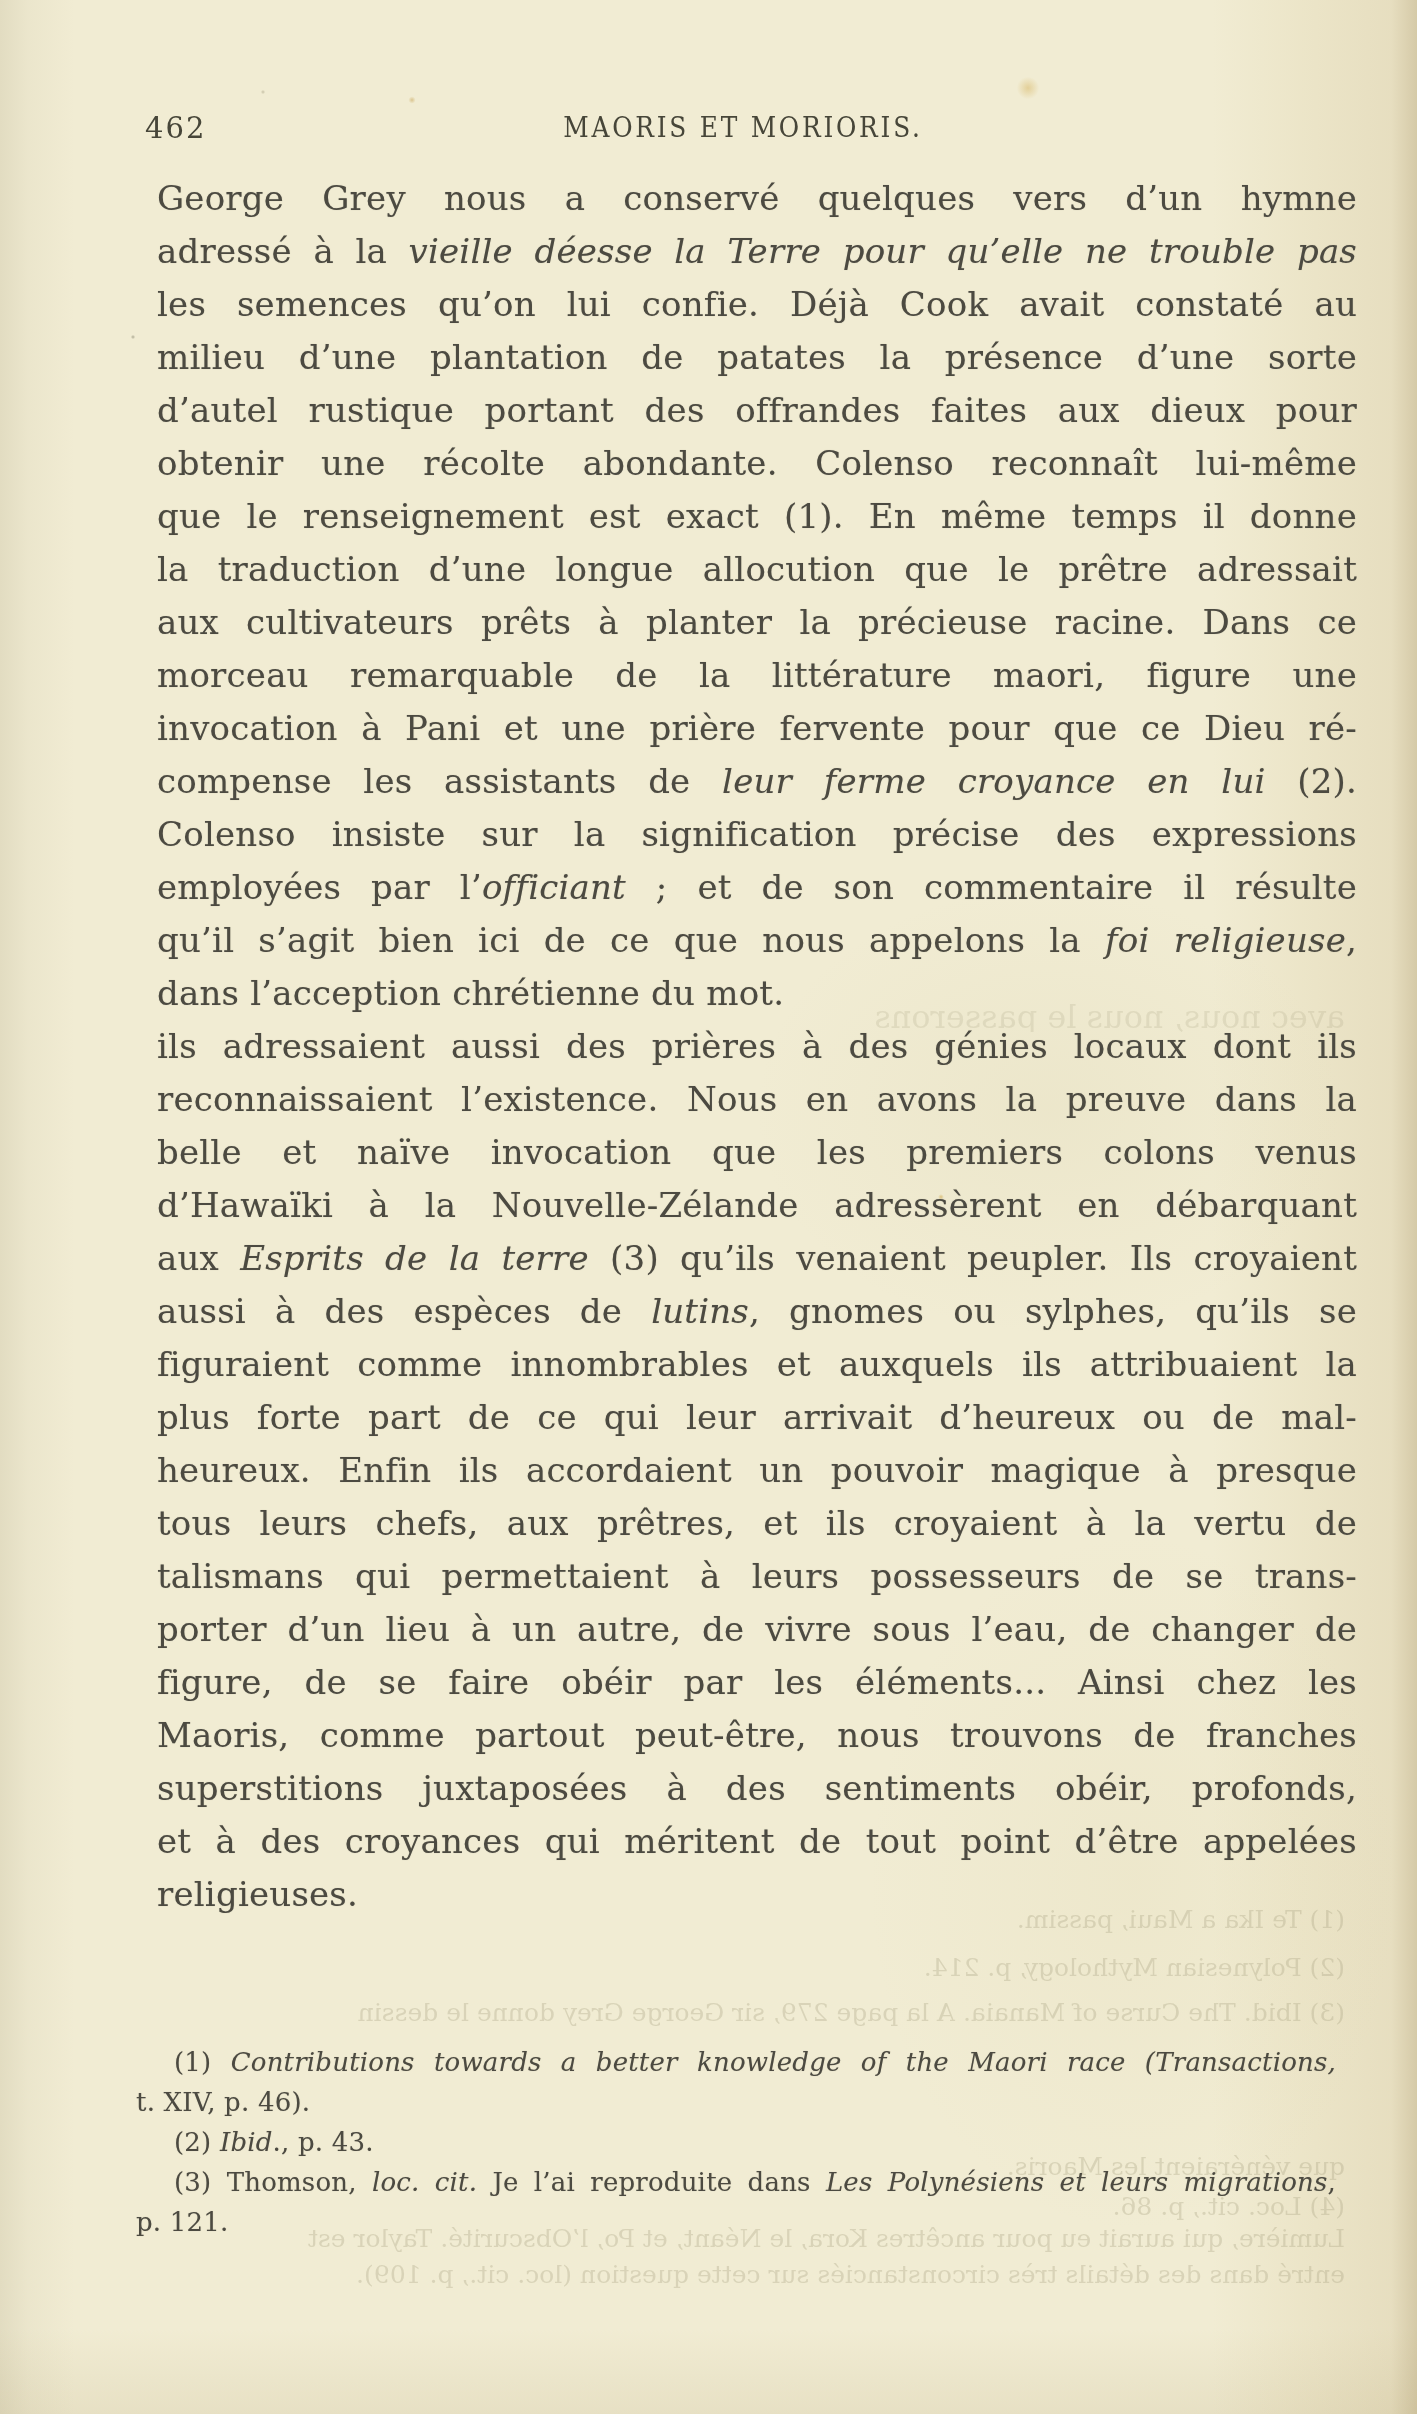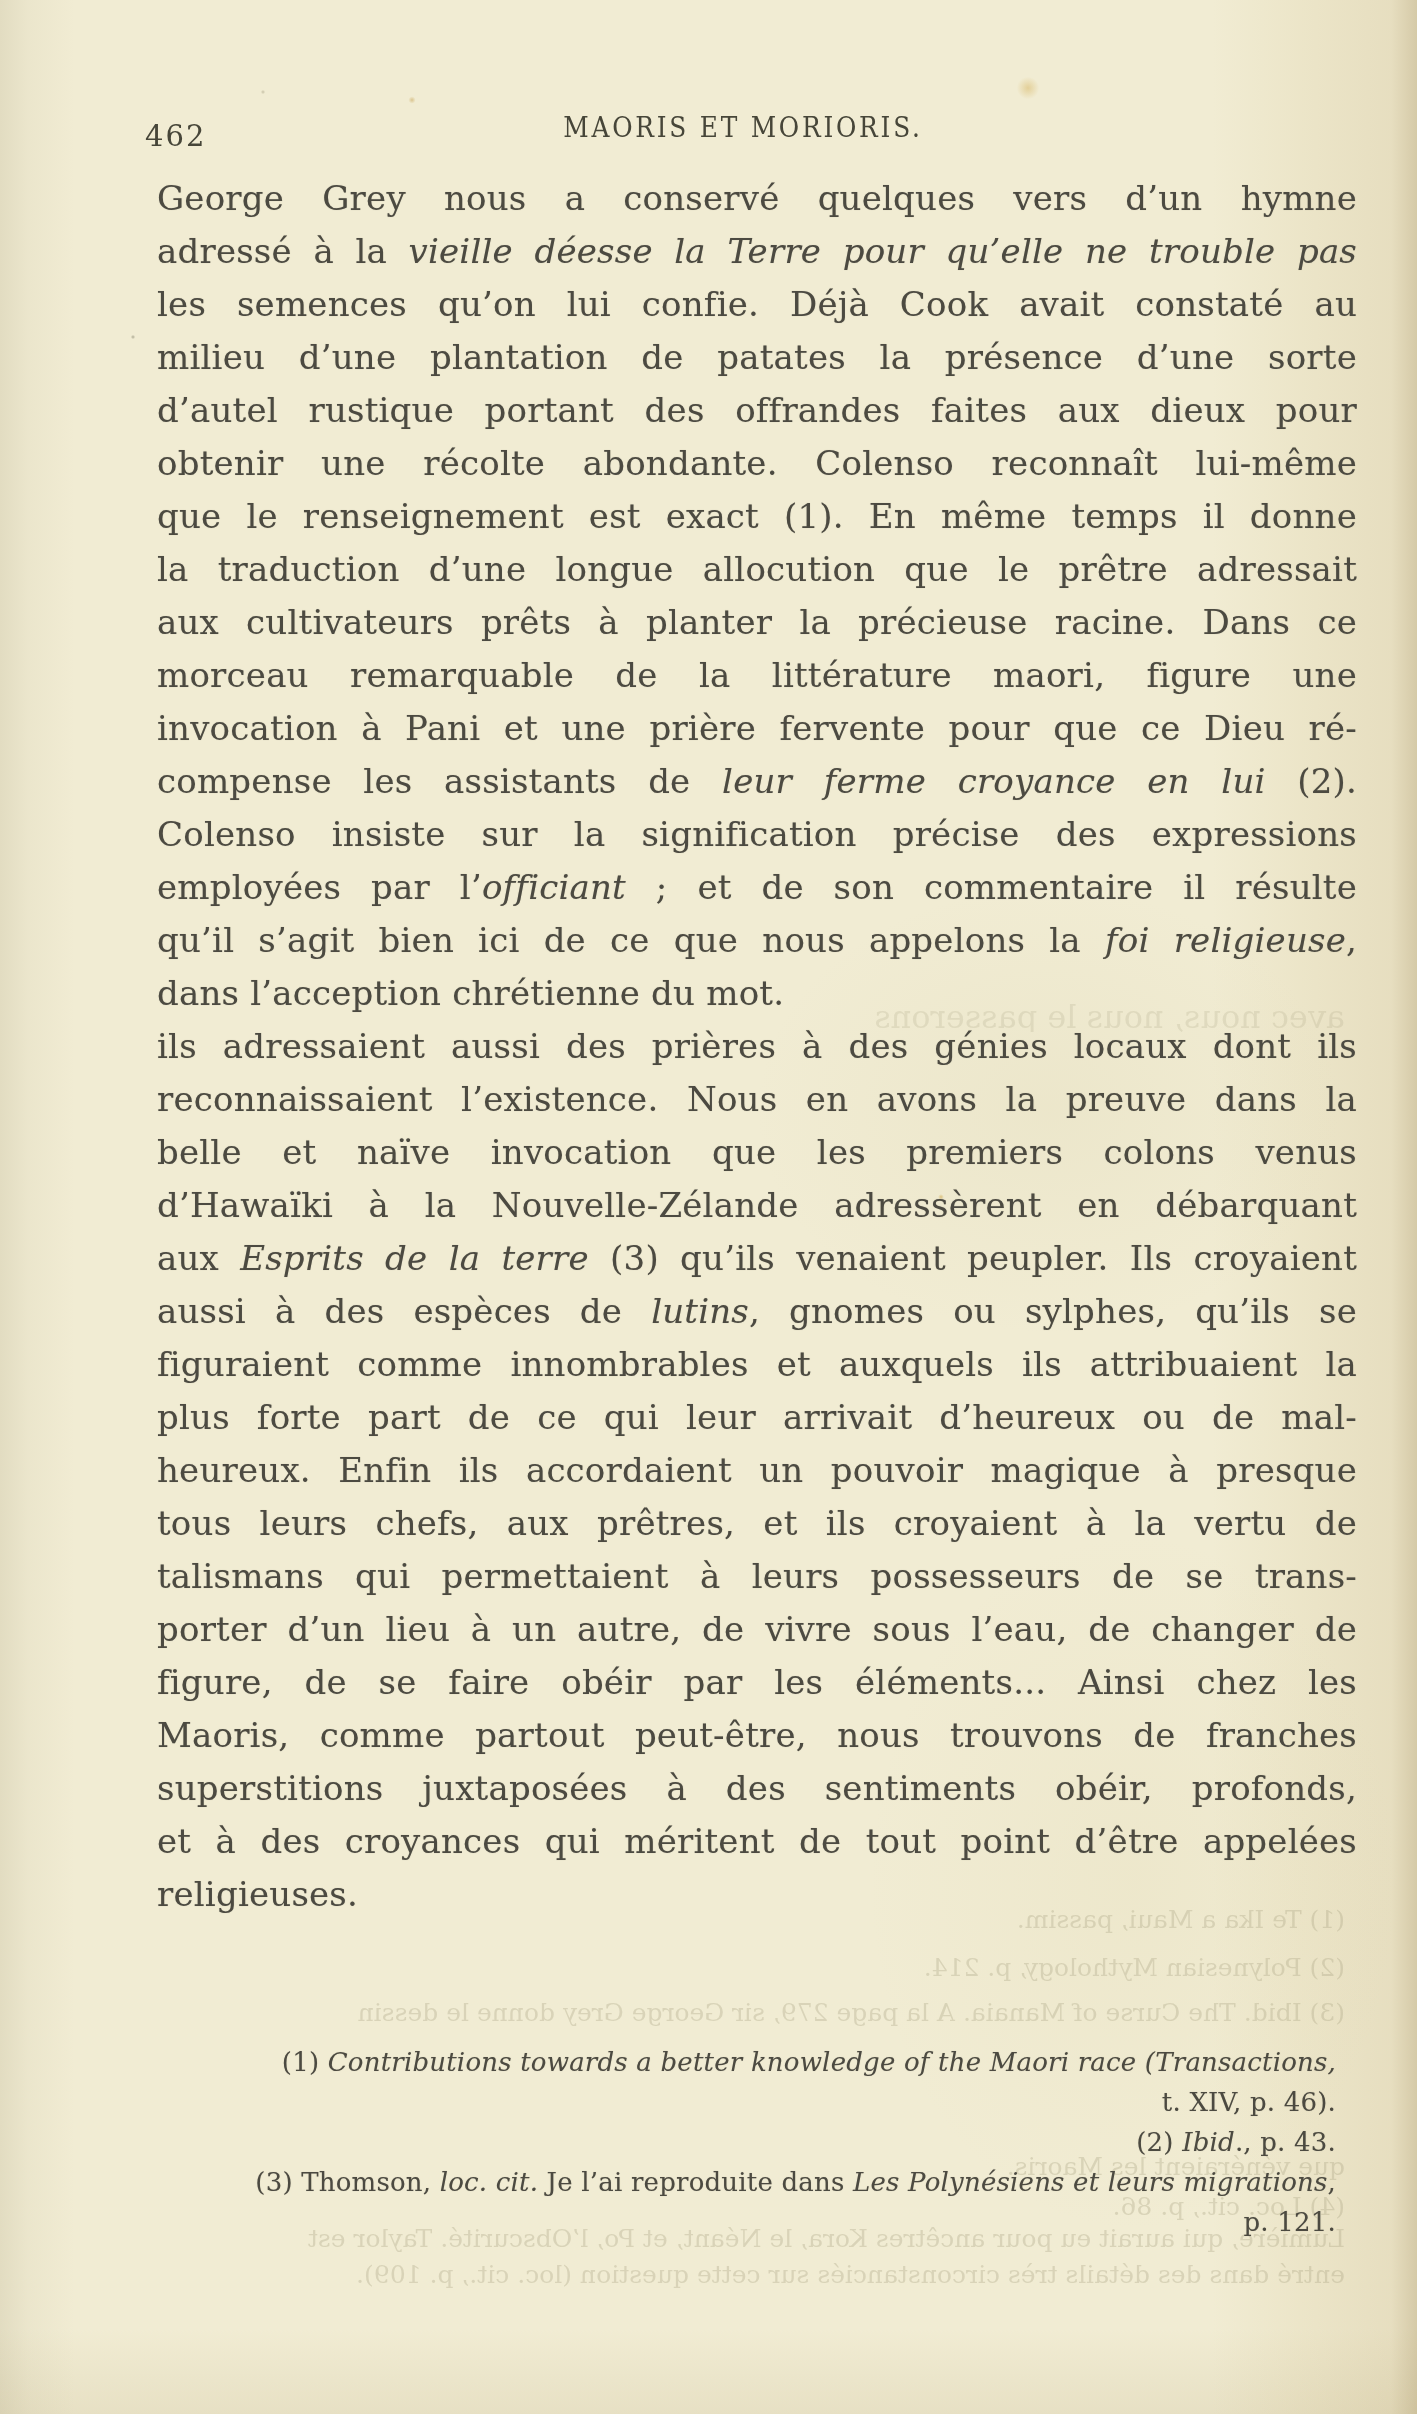--- a/index.html
+++ b/index.html
@@ -16,21 +16,21 @@
       radial-gradient(circle 3px at 133px 337px, rgba(92,90,70,0.45), rgba(92,90,70,0) 75%),
       radial-gradient(circle 3px at 263px 92px, rgba(120,112,82,0.35), rgba(120,112,82,0) 75%),
       radial-gradient(ellipse 420px 320px at 74% 46%, rgba(205,196,152,0.14), rgba(205,196,152,0) 70%),
       radial-gradient(ellipse 380px 500px at 80% 78%, rgba(210,198,150,0.12), rgba(210,198,150,0) 70%),
       linear-gradient(90deg, rgba(124,112,72,0.13), rgba(124,112,72,0.05) 28px, rgba(124,112,72,0) 75px),
       linear-gradient(270deg, rgba(148,122,66,0.30), rgba(176,150,92,0.16) 26px, rgba(197,176,118,0.11) 120px, rgba(197,176,118,0) 205px),
       linear-gradient(0deg, rgba(160,140,88,0.12), rgba(160,140,88,0) 85px),
       #f1ecd3;
   }
   .header{position:absolute;left:143px;top:108px;width:1200px;height:40px;line-height:40px;color:#474639;}
-  .pagenum{position:absolute;left:2px;top:8px;font-size:29px;letter-spacing:2px;}
+  .pagenum{position:absolute;left:2px;top:0;font-size:29px;letter-spacing:2px;}
   .runhead{
     position:absolute;left:0;top:0;width:100%;text-align:center;
     font-size:27px;letter-spacing:3px;
     transform:scaleX(0.92);transform-origin:center;
   }
   .textblock{position:absolute;left:157px;top:172px;width:1200px;color:#4c4a41;}
   .line{
     height:53px;line-height:53px;font-size:34px;
     overflow:hidden;letter-spacing:0.2px;
     text-shadow:0 0 1px rgba(76,74,65,0.28);
@@ -38,21 +38,20 @@
   .just{text-align:justify;}
   .just::after{content:"";display:inline-block;width:100%;height:0;}
   .plain{text-align:left;}
   .indent{padding-left:48px;}
   .it{font-style:italic;}
   .footnotes{position:absolute;left:136px;top:2042px;width:1200px;color:#4c4a41;}
   .fline{
     height:40px;line-height:40px;font-size:26px;
     overflow:hidden;letter-spacing:0.2px;
     text-shadow:0 0 1px rgba(76,74,65,0.25);
-    text-align:right;
   }
   .findent{padding-left:38px;}
   .bleedlayer{position:absolute;left:0;top:0;width:1417px;height:2414px;pointer-events:none;}
   .bleed{
     position:absolute;left:75px;width:1270px;
     transform:scaleX(-1);
     color:#a39d7c;opacity:0.30;
     filter:blur(0.6px);
     font-size:25px;line-height:30px;
     white-space:nowrap;overflow:hidden;

